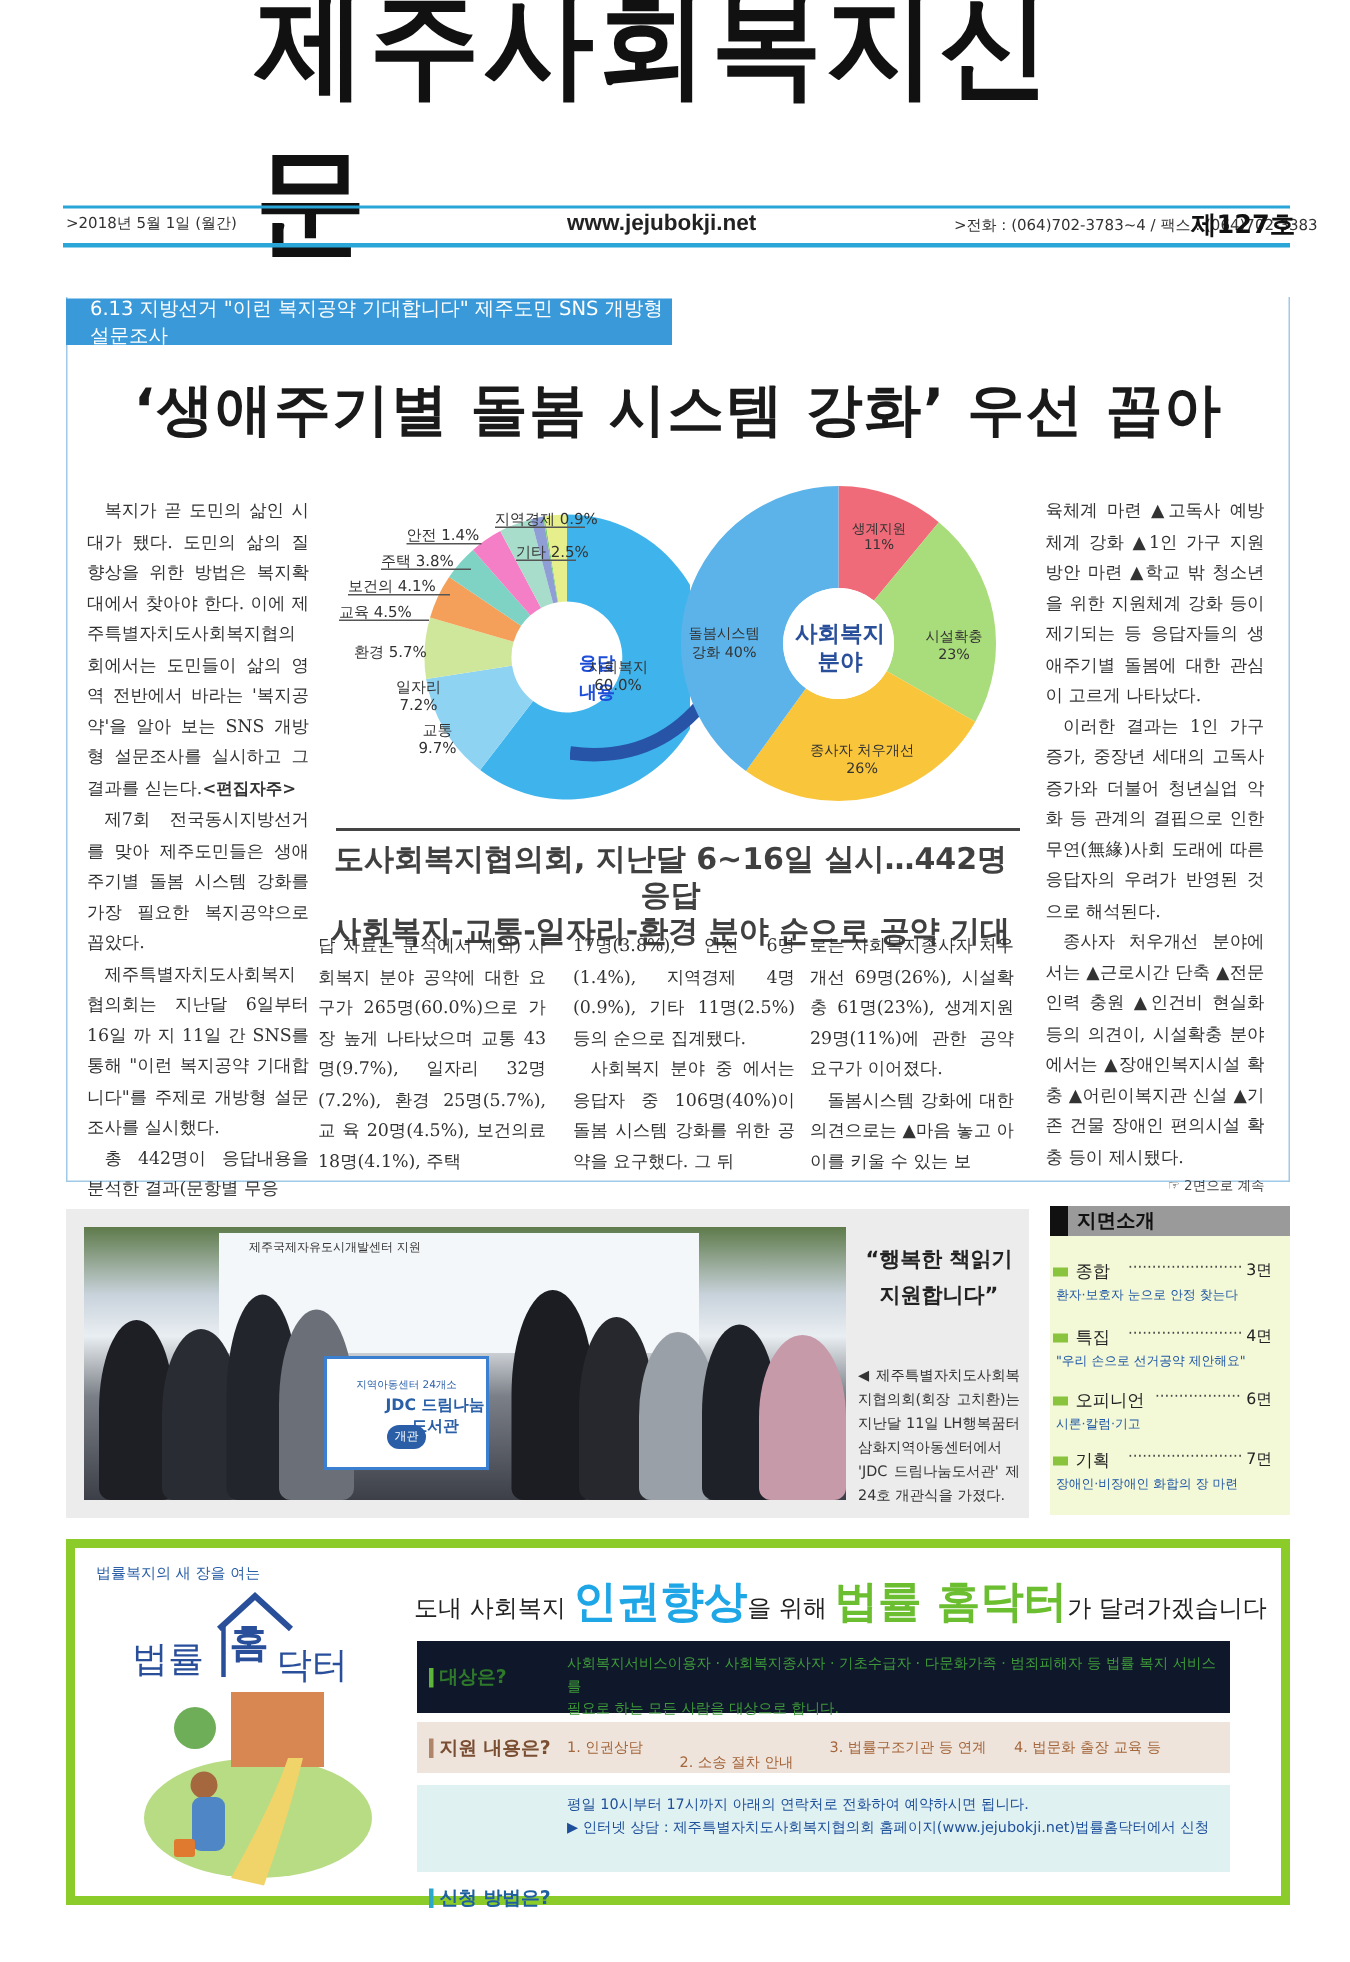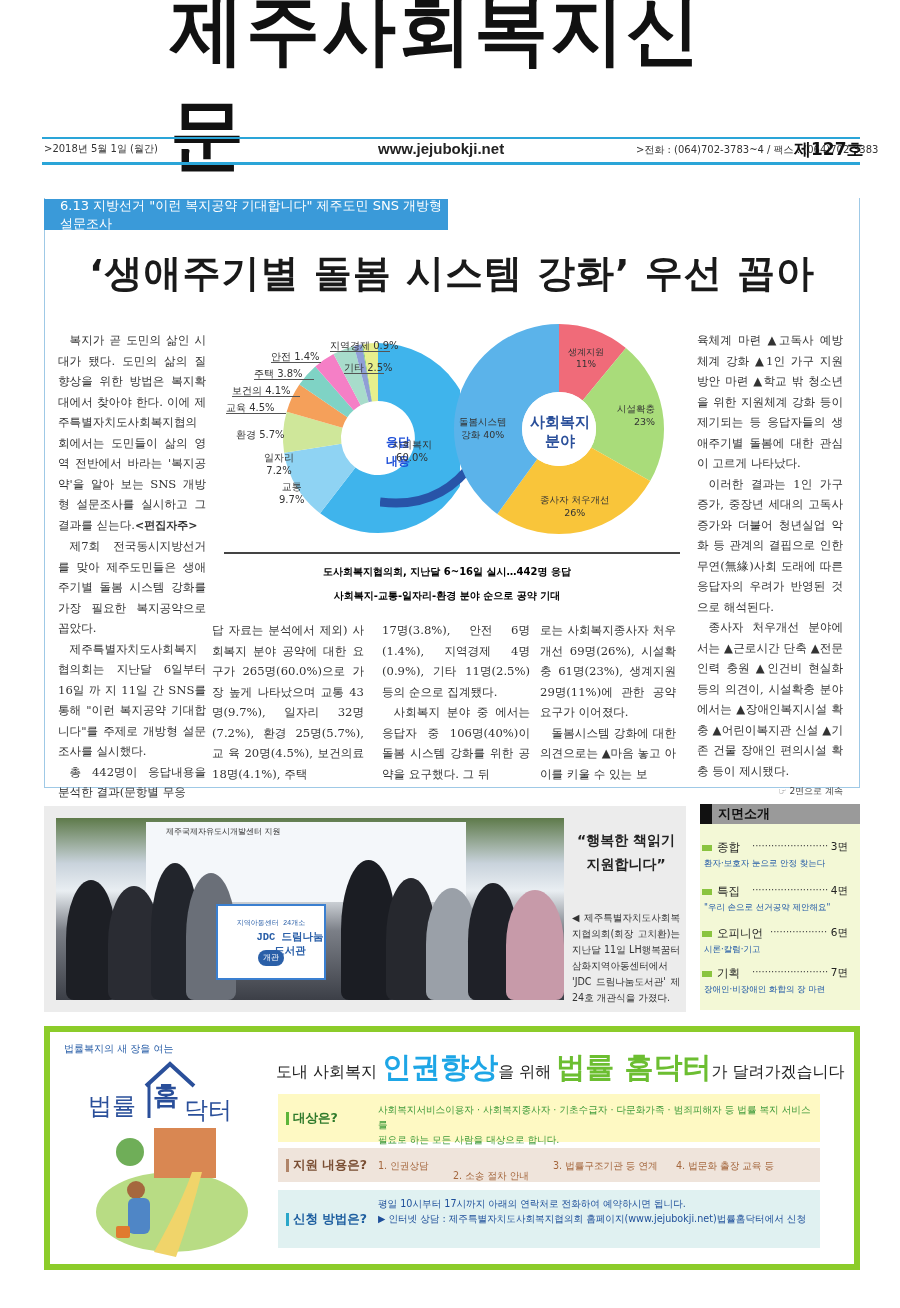--- a/index.html
+++ b/index.html
@@ -25,33 +25,33 @@
   .col p { text-indent: 1em; }
   .col1 { left: 58px; top: 330px; width: 148px; }
   .col2 { left: 212px; top: 620px; width: 152px; }
   .col3 { left: 382px; top: 620px; width: 148px; }
   .col4 { left: 540px; top: 620px; width: 136px; }
   .col5 { left: 697px; top: 330px; width: 146px; }
   .cont { font-family: "DejaVu Sans", sans-serif; font-size: 9px; float:right; color:#444; }
   .bold-em { font-weight:bold; font-family:"DejaVu Sans", sans-serif; font-size: 11px; }
 
   .subhead-rule { left: 224px; top: 552px; width: 456px; height: 1.5px; background:#444; }
-  .subhead { left: 212px; top: 560px; width: 470px; text-align:center; font-size: 10px; line-height: 24px; color:#000000; font-weight: 600; }
+  .subhead { left: 212px; top: 560px; width: 470px; text-align:center; font-size: 20px; line-height: 24px; color:#404040; font-weight: 600; }
 
   
   .chart-label { font-size: 10px; color:#333; white-space: nowrap; }
   .leader { height: 1px; background:#555; }
 
   
   .photo-box { left: 44px; top: 806px; width: 642px; height: 206px; background: #ececec; }
   .photo { left: 56px; top: 818px; width: 508px; height: 182px; background: linear-gradient(180deg,#5e7a4a 0%,#c9d3dc 25%,#e9eef2 40%,#7b7f87 62%,#3c3f47 100%); overflow:hidden; }
   .banner { left: 90px; top: 4px; width: 320px; height: 80px; background:#f4f7fa; }
   .banner-t1 { left: 110px; top: 8px; font-size: 8px; color:#333; }
   .banner-t2 { left: 110px; top: 18px; font-size: 26px; color:#3a7fd0; font-weight: bold; letter-spacing: 1px; }
-  .sign { left: 160px; top: 86px; width: 110px; height: 76px; background:#fff; border:2px solid #3a7fd0;font-family:Liberation Mono, monospace; }
+  .sign { left: 160px; top: 86px; width: 110px; height: 76px; background:#fff; border:2px solid #3a7fd0; }
   .sign-t { left:0; width:106px; text-align:center; color:#2a5fa8; }
   .person { position:absolute; border-radius: 50% 50% 8px 8px; }
   .caption-quote { left: 574px; top: 828px; width: 104px; font-size: 14px; font-weight: bold; line-height: 24px; text-align:center; color:#222; }
   .caption { left: 572px; top: 910px; width: 108px; font-size: 9.6px; line-height: 16px; color:#333; text-align: justify; }
 
   
   .toc { left: 700px; top: 804px; width: 160px; height: 206px; background: #f3f8d6; }
   .toc-head { left: 700px; top: 804px; width: 160px; height: 20px; background: #9a9a9a; }
   .toc-head-block { left: 700px; top: 804px; width: 12px; height: 20px; background:#111; }
   .toc-title { left: 718px; top: 805px; font-size: 13px; font-weight:bold; color:#111; }
@@ -64,26 +64,26 @@
 
   
   .ad { left: 44px; top: 1026px; width: 816px; height: 244px; border: 6px solid #8ccc2a; background:#fff; }
   .ad-kicker { left: 64px; top: 1042px; font-size: 10px; color:#2a5fa8; }
   .ad-title { left: 276px; top: 1048px; width: 560px; font-size: 16px; color:#222; white-space: nowrap; }
   .ad-title .blue { color:#1ea6e6; font-size: 29px; font-weight: bold; }
   .ad-title .green { color:#6cbe31; font-size: 29px; font-weight: bold; }
   .ad-row { position:absolute; left: 278px; width: 542px; }
   .ad-label { position:absolute; left: 8px; font-size: 12.5px; font-weight: bold; padding-left: 7px; }
   .ad-label::before { content:""; position:absolute; left:0; top:2px; width:3px; height: 13px; }
-  .row-green { background:#fef9c3; }
+  .row-green { background:#0f172a; }
   .row-green .ad-label { color:#2e7a2a; } .row-green .ad-label::before { background:#5db53a; }
   .row-tan { background:#efe4db; }
   .row-tan .ad-label { color:#7a4e33; } .row-tan .ad-label::before { background:#b08468; }
   .row-cyan { background:#e0f1f1; }
-  .row-cyan .ad-label { color:#1e5fa0; } .row-cyan .ad-label::before { background:#2aa7c9; }
+  .row-cyan .ad-label { color:#1e5fa0;margin-top:46px; } .row-cyan .ad-label::before { background:#2aa7c9; }
   .ad-text { position:absolute; left: 100px; font-size: 9.6px; line-height: 15px; }
   .row-green .ad-text { color:#3e9a3a; }
   .row-tan .ad-text { color:#a4663c; }
   .row-cyan .ad-text { color:#1e4f9a; }
 </style>
 </head>
 <body>
 
 <div class="abs masthead">제주사회복지신문</div>
 <div class="abs rule-top"></div>
@@ -165,21 +165,21 @@
   </g>
 </svg>
 <div class="abs" style="left:510px;top:413px;width:100px;text-align:center;font-size:15px;font-weight:bold;color:#2a4f9a;line-height:19px;">
   <div>사회복지</div>
     <div>분야</div>
 </div>
 <div class="abs chart-label" style="left:568px;top:346px;text-align:center;font-size:9px;">
     <div>생계지원</div>
     <div>11%</div>
   </div>
-<div class="abs chart-label" style="left:617px;top:403px;text-align:right;font-size:9.5px;">
+<div class="abs chart-label" style="left:617px;top:418px;text-align:center;font-size:9.5px;">
     <div>시설확충</div>
     <div>23%</div>
   </div>
 <div class="abs chart-label" style="left:540px;top:494px;text-align:center;font-size:9.5px;">
     <div>종사자 처우개선</div>
     <div>26%</div>
   </div>
 <div class="abs chart-label" style="left:459px;top:416px;text-align:center;font-size:9.5px;">
     <div>돌봄시스템</div>
     <div>강화 40%</div>

